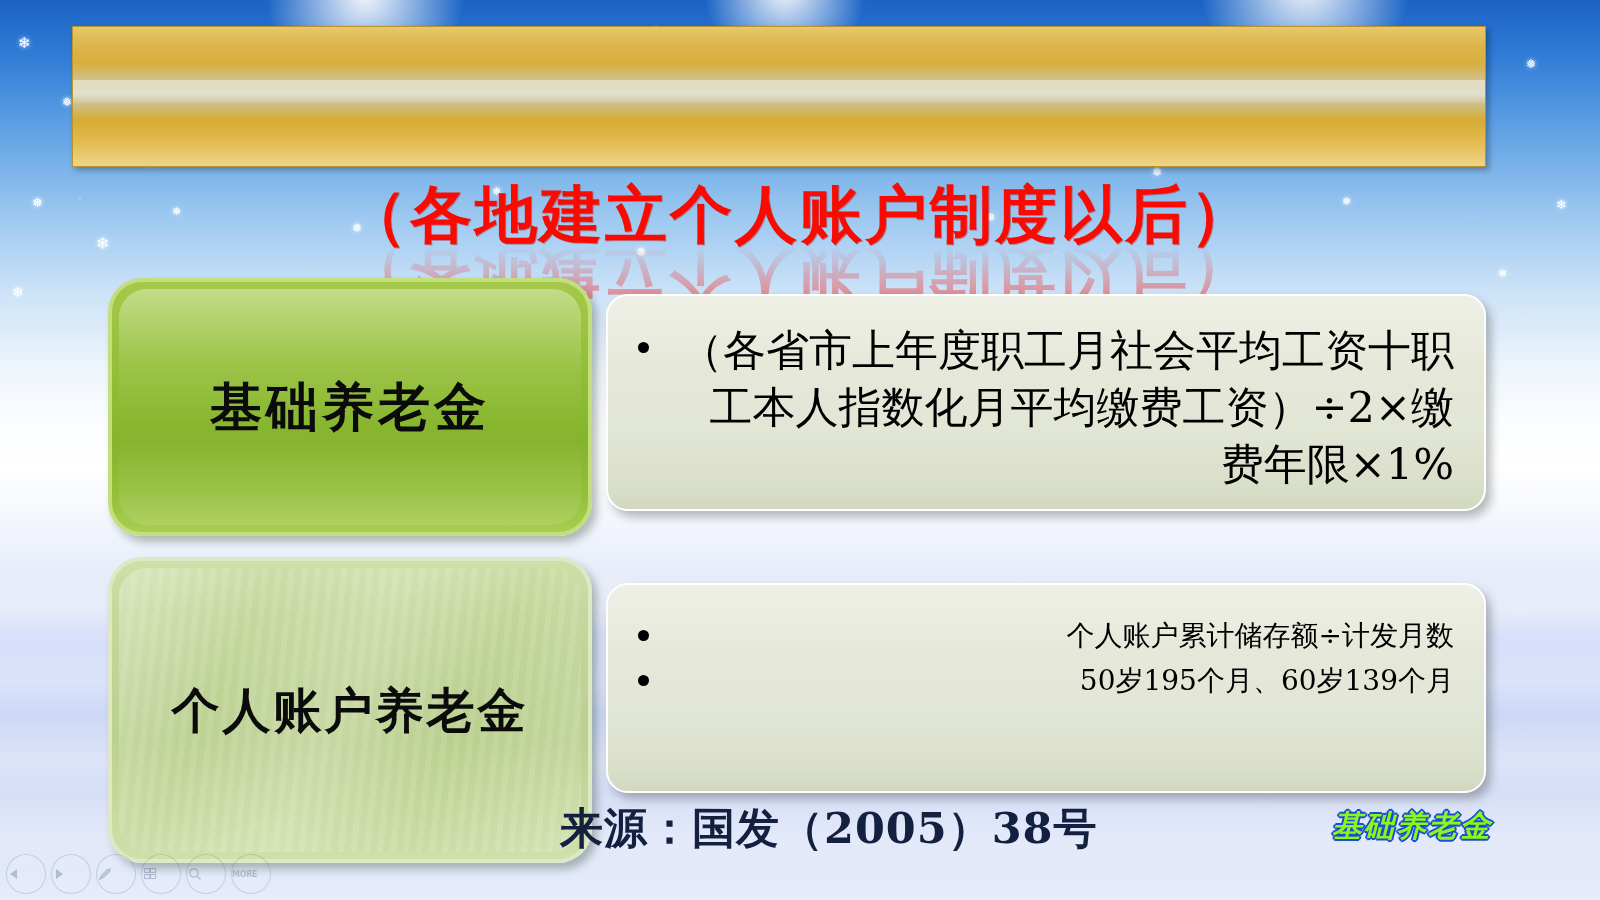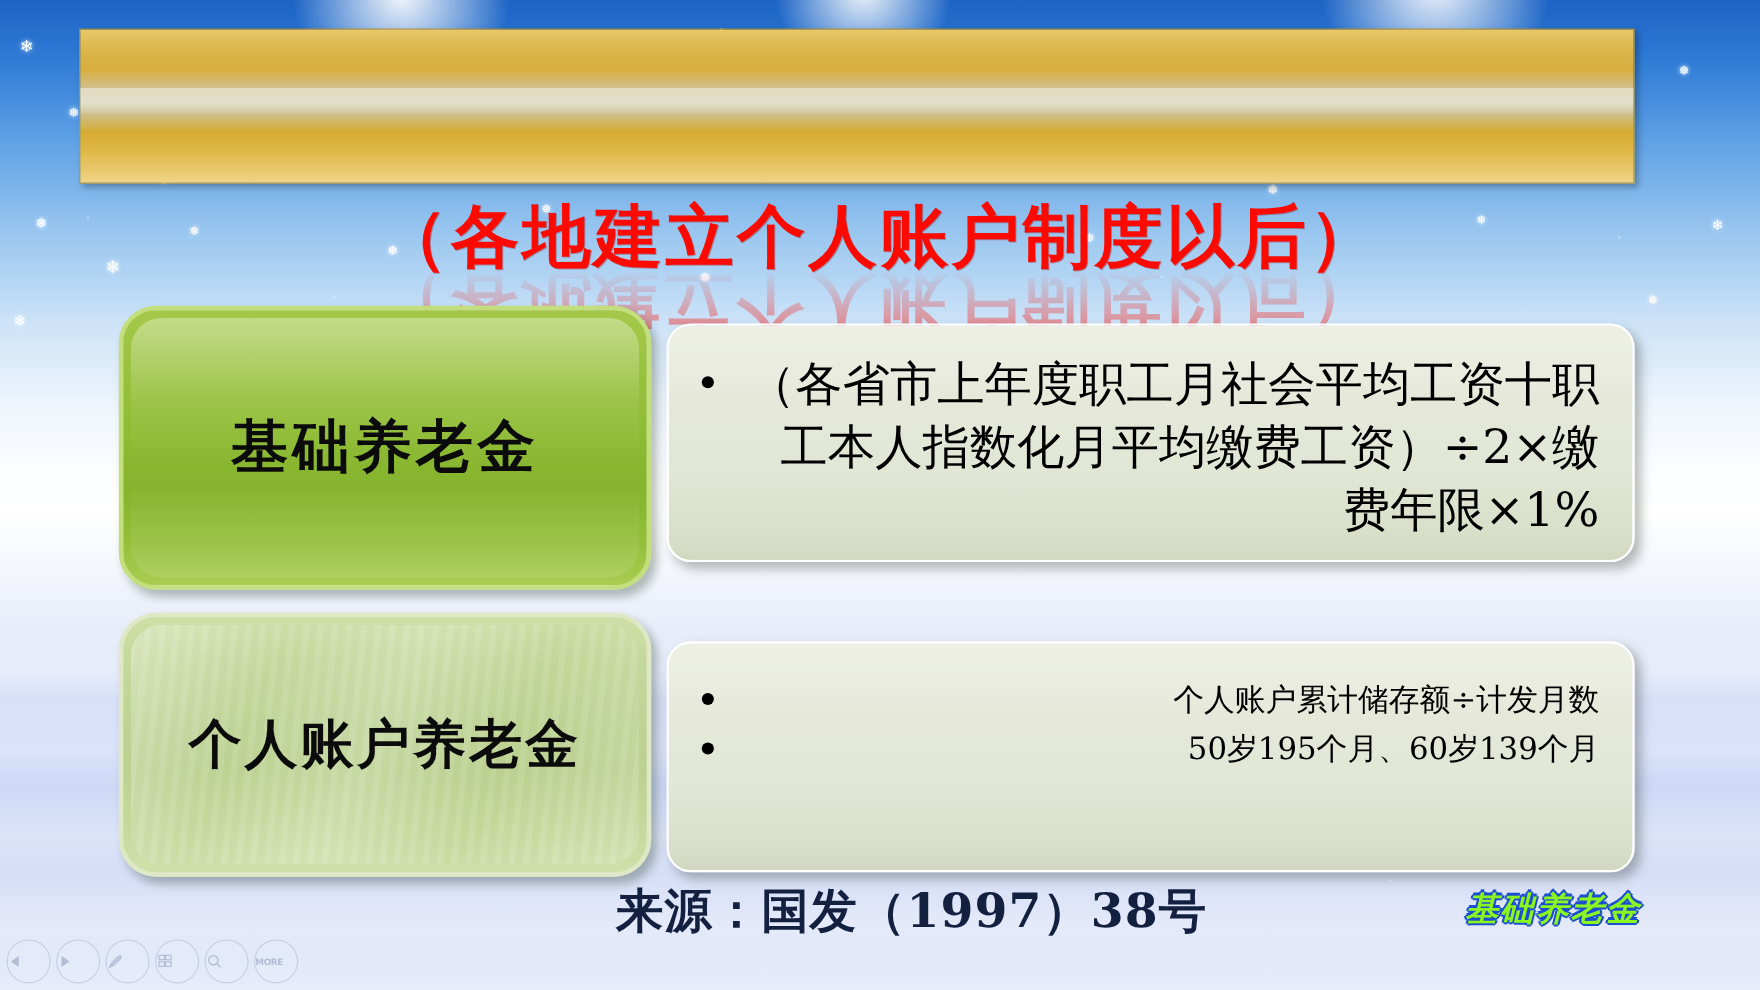--- a/index.html
+++ b/index.html
@@ -220,21 +220,21 @@
   }
   #label-box-1 .inner-gloss {
     background: linear-gradient(to bottom, rgba(255,255,255,.35) 0%, rgba(255,255,255,.08) 32%, rgba(255,255,255,0) 58%, rgba(255,255,255,.10) 100%);
   }
   #label-box-1 .txt { font-size: 52px; letter-spacing: 4px; }
 
   #label-box-2 {
     left: 108px;
     top: 557px;
     width: 484px;
-    height: 240px;
+    height: 306px;
     background:
       linear-gradient(to bottom,
         #cfdfa8 0%,
         #c5d89b 18%,
         #bed394 42%,
         #bcd190 60%,
         #c6d99c 82%,
         #cfe0aa 100%);
     border: 4px solid #dfe8c4;
   }
@@ -442,21 +442,21 @@
         <span class="bullet"></span>
         <span>个人账户累计储存额÷计发月数</span>
       </li>
       <li>
         <span class="bullet"></span>
         <span>50岁195个月、60岁139个月</span>
       </li>
     </ul>
   </div>
 
-  <div id="source-line">来源：国发（1997）38号</div>
+  <div id="source-line">来源：国发（2005）38号</div>
 
   <div id="watermark">基础养老金</div>
 
   <div id="player-controls">
     <div class="ctl">
       <svg width="14" height="14" viewBox="0 0 14 14" aria-hidden="true">
         <polygon points="10,2 10,12 3,7" fill="currentColor"></polygon>
       </svg>
     </div>
     <div class="ctl">

